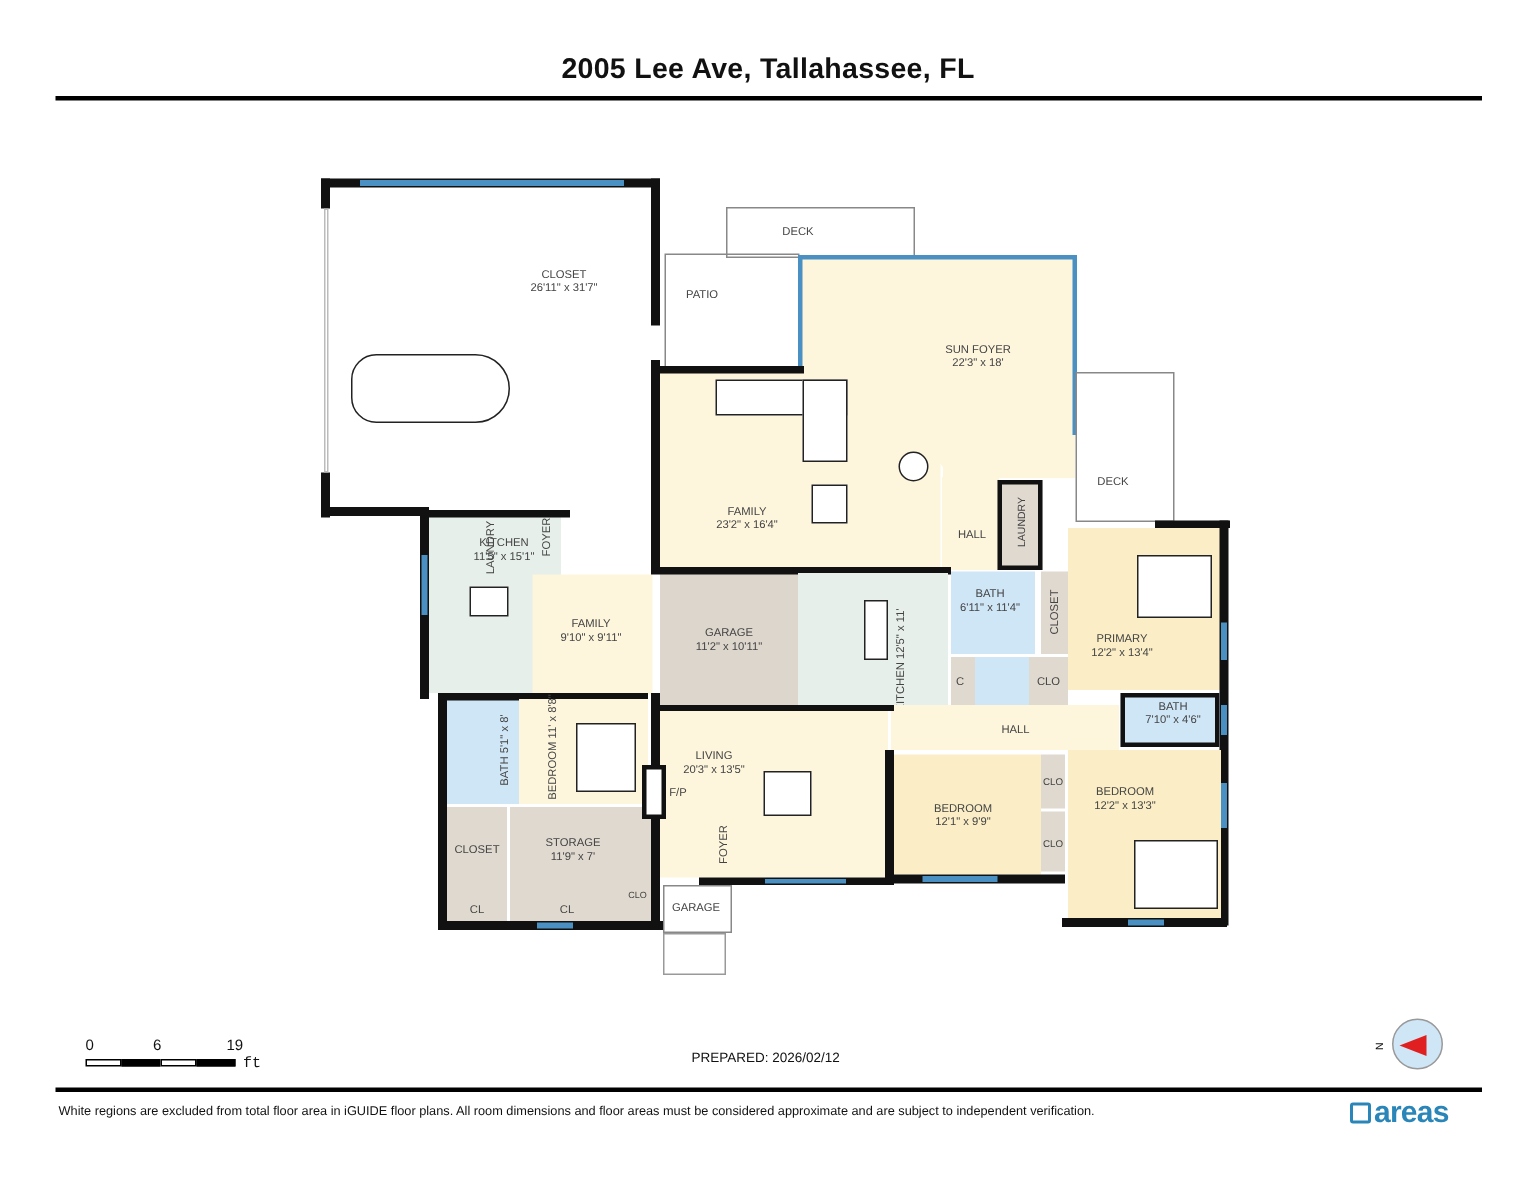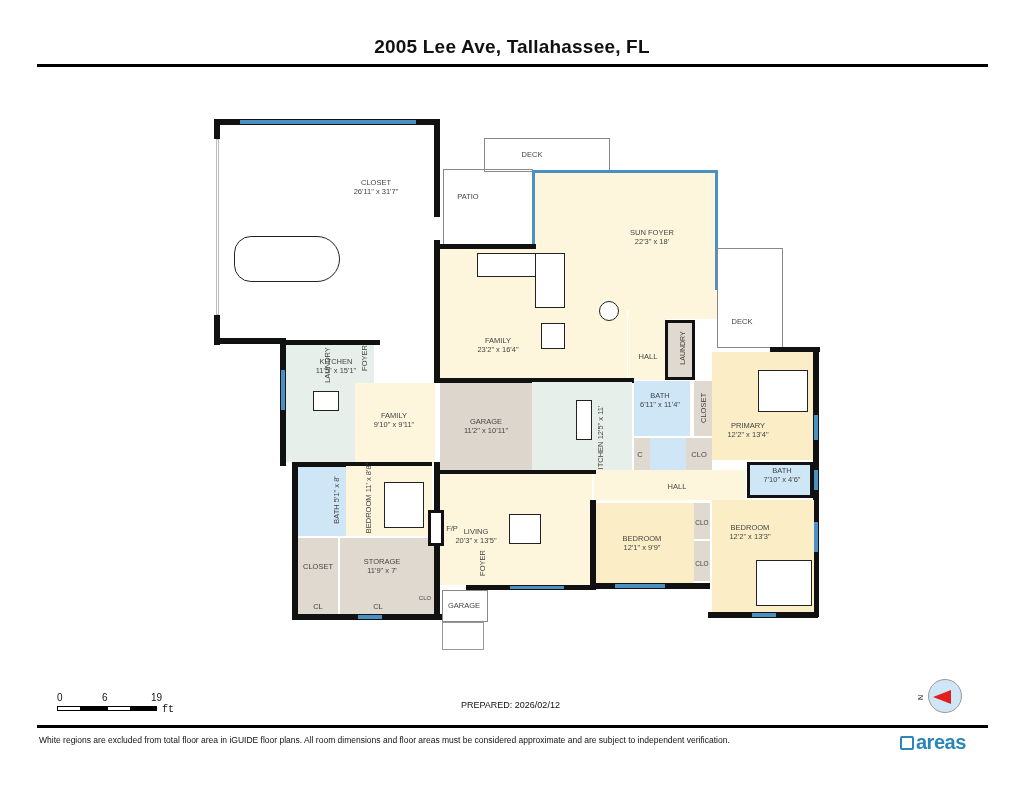--- a/index.html
+++ b/index.html
@@ -145,21 +145,21 @@
   <div class="wall" style="left:292px;top:614px;width:150px;height:6px;"></div>
   <div class="win" style="left:358px;top:615px;width:24px;height:4px;"></div>
   <div class="wall" style="left:434px;top:462px;width:6px;height:158px;"></div>
 
   <div class="room cream" style="left:440px;top:474px;width:152px;height:111px;"></div>
   <div class="wall" style="left:434px;top:470px;width:162px;height:4px;"></div>
   <div class="wall" style="left:466px;top:585px;width:130px;height:5px;"></div>
   <div class="win" style="left:510px;top:586px;width:54px;height:3px;"></div>
   <div class="furn" style="left:509px;top:514px;width:32px;height:30px;"></div>
   <div class="furn" style="left:428px;top:510px;width:16px;height:36px;border:3px solid #111;"></div>
-  <div class="lbl" style="left:476px;top:536px;"><span>LIVING</span><span class="d">20'3" x 13'5"</span></div>
+  <div class="lbl" style="left:476px;top:508px;"><span>LIVING</span><span class="d">20'3" x 13'5"</span></div>
   <div class="lbl" style="left:452px;top:528px;">F/P</div>
   <div class="lbl vert" style="left:482px;top:563px;">FOYER</div>
 
   <div class="room cream2" style="left:594px;top:503px;width:100px;height:80px;"></div>
   <div class="wall" style="left:590px;top:500px;width:6px;height:90px;"></div>
   <div class="wall" style="left:590px;top:583px;width:120px;height:6px;"></div>
   <div class="win" style="left:615px;top:584px;width:50px;height:4px;"></div>
   <div class="lbl" style="left:642px;top:543px;"><span>BEDROOM</span><span class="d">12'1" x 9'9"</span></div>
   <div class="room tan" style="left:694px;top:503px;width:16px;height:36px;"></div>
   <div class="lbl" style="left:702px;top:522px;font-size:6.5px;">CLO</div>

